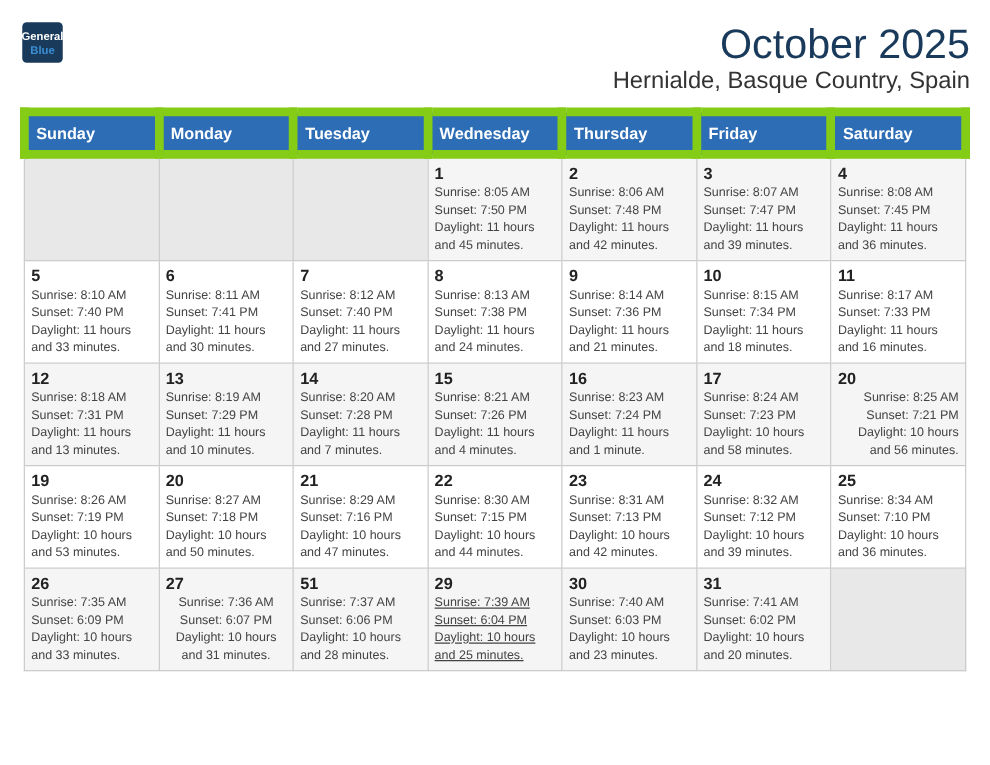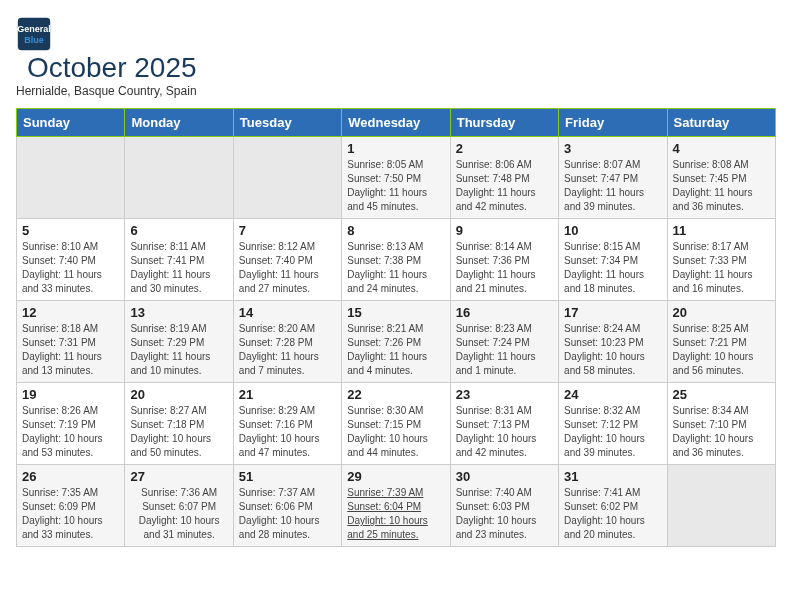--- a/index.html
+++ b/index.html
@@ -8,56 +8,55 @@
       background: #fff;
       width: 792px;
       min-height: 612px;
       padding: 16px;
     }
     .header-area {
       display: flex;
       align-items: flex-start;
       justify-content: space-between;
       margin-bottom: 10px;
-      flex-direction: column;
     }
     .logo {
       display: flex;
       align-items: center;
       gap: 6px;
     }
     .logo-icon {
       width: 36px;
       height: 36px;
     }
     .title-area {
       text-align: right;
     }
     .month-title {
-      font-size: 28px;
+      font-size: 33px;
       color: #1a3a5c;
       font-weight: normal;
     }
     .subtitle {
-      font-size: 12px;
+      font-size: 19px;
       color: #333;
     }
     table {
       width: 100%;
       border-collapse: collapse;
       table-layout: fixed;
     }
     thead tr th {
       background: #2d6db5;
       color: #fff;
       text-align: left;
       padding: 6px 6px;
       font-size: 13px;
       font-weight: bold;
-      border: 1px solid #84cc16;
+      border: 7px solid #84cc16;
     }
     tbody tr td {
       vertical-align: top;
       border: 1px solid #ccc;
       padding: 4px 5px;
       font-size: 11px;
       color: #333;
       height: 80px;
       background: #fff;
     }
@@ -229,27 +228,27 @@
         <td>
           <span class="day-number">16</span>
           <div class="day-info" style="white-space: pre-line;">Sunrise: 8:23 AM
 Sunset: 7:24 PM
 Daylight: 11 hours
 and 1 minute.</div>
         </td>
         <td>
           <span class="day-number">17</span>
           <div class="day-info" style="white-space: pre-line;">Sunrise: 8:24 AM
-Sunset: 10:23 PM
+Sunset: 7:23 PM
 Daylight: 10 hours
 and 58 minutes.</div>
         </td>
         <td>
           <span class="day-number">20</span>
-          <div class="day-info" style="white-space: pre-line;">Sunrise: 8:25 AM
+          <div class="day-info" style="white-space: pre-line; text-align: right;">Sunrise: 8:25 AM
 Sunset: 7:21 PM
 Daylight: 10 hours
 and 56 minutes.</div>
         </td>
       </tr>
       <tr>
         <td>
           <span class="day-number">19</span>
           <div class="day-info" style="white-space: pre-line;">Sunrise: 8:26 AM
 Sunset: 7:19 PM

